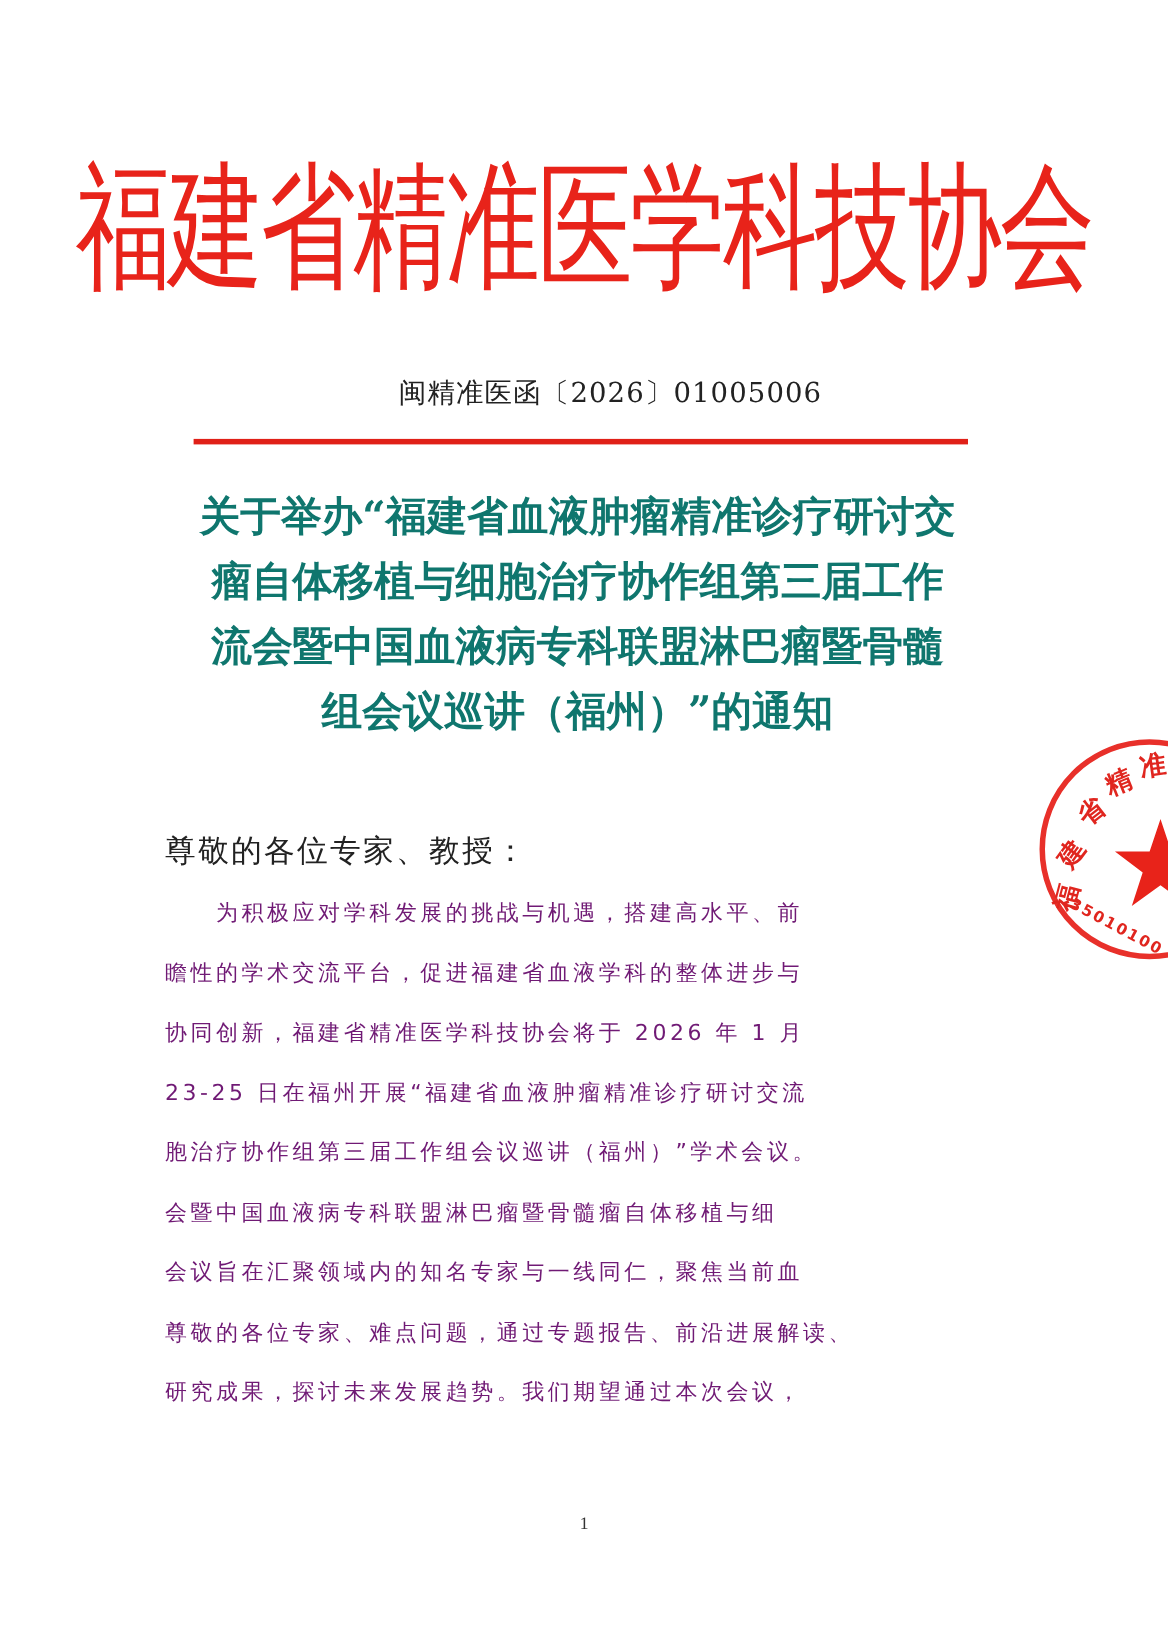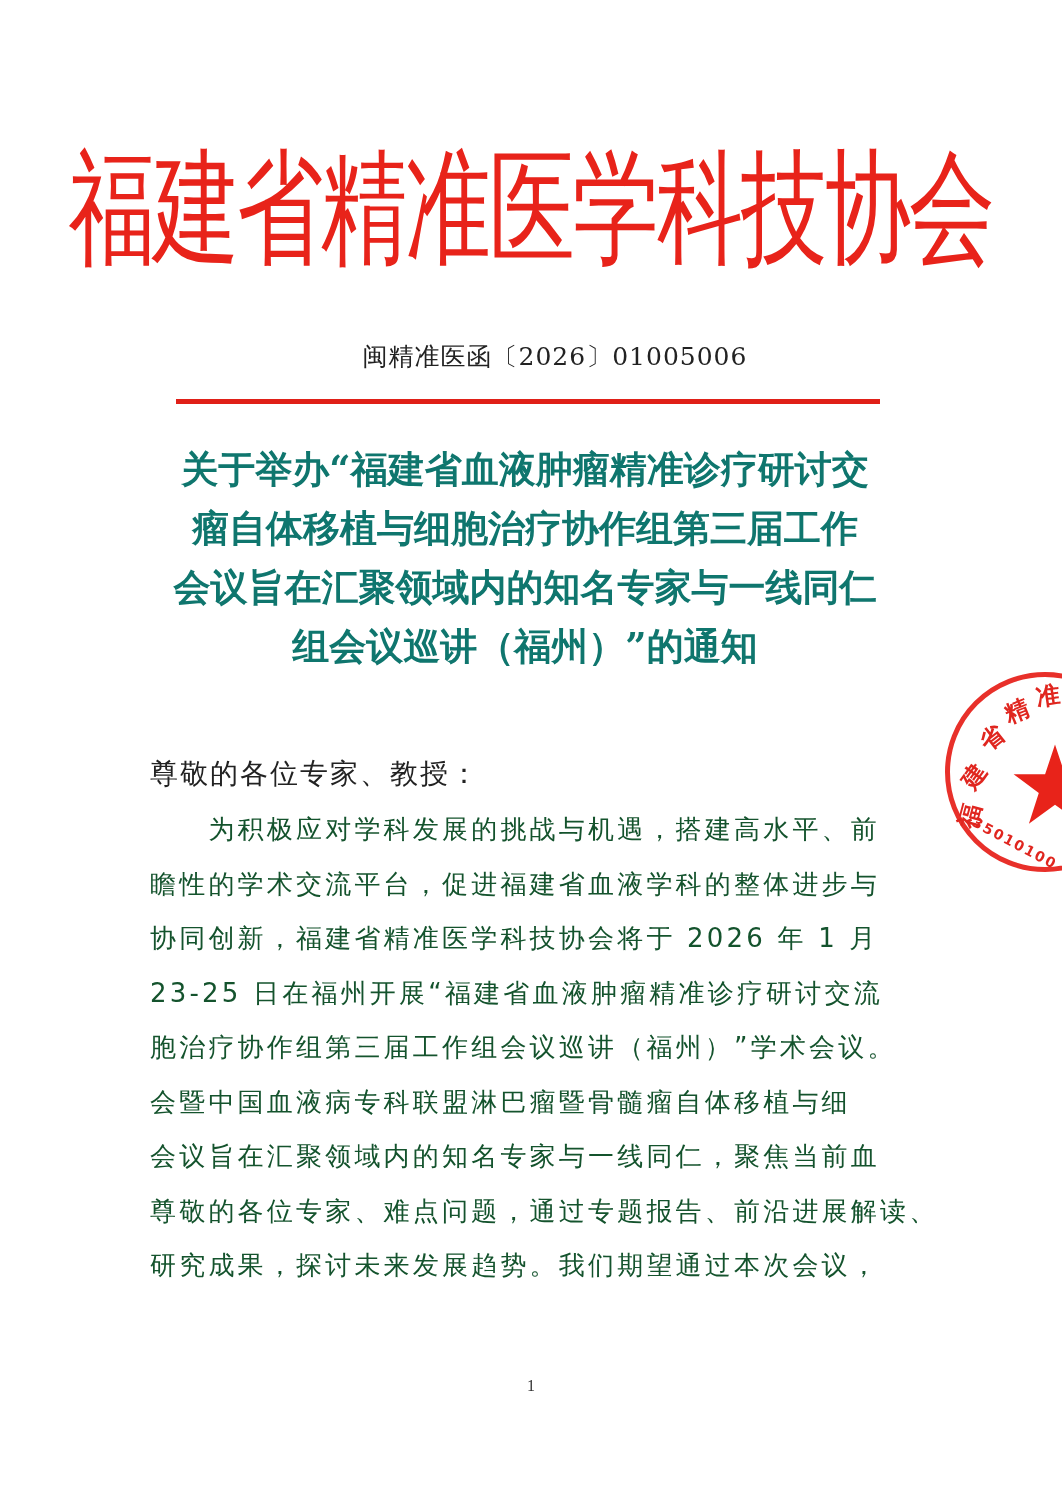--- a/index.html
+++ b/index.html
@@ -42,22 +42,22 @@
   .title span { display: block; white-space: nowrap; }
   .salutation {
     position: absolute; left: 150px; top: 755px;
     font-size: 28px; color: #222;
     font-family: "DejaVu Sans", sans-serif;
     letter-spacing: 2px;
   }
   .body-text {
     position: absolute; left: 150px; top: 802px; width: 740px;
     font-family: "DejaVu Sans", sans-serif;
-    font-size: 26px; line-height: 54.5px;
-    color: #14532d;
+    font-size: 20px; line-height: 54.5px;
+    color: #701a75;
   }
   .body-text span { display: block; white-space: nowrap; letter-spacing: 3.2px; }
   .page-number {
     position: absolute; left: 0; top: 1377px; width: 1062px;
     text-align: center; font-size: 16px; color: #333;
     font-family: "Liberation Serif", serif;
   }
   .seal {
     position: absolute; left: 945px; top: 672px; width: 200px; height: 200px;
     border-radius: 50%;
@@ -81,21 +81,21 @@
 
 <div class="letterhead">福建省精准医学科技协会</div>
 
 <div class="doc-number">闽精准医函〔2026〕01005006</div>
 
 <div class="red-rule"></div>
 
 <div class="title">
   <span>关于举办“福建省血液肿瘤精准诊疗研讨交</span>
   <span>瘤自体移植与细胞治疗协作组第三届工作</span>
-  <span>会议旨在汇聚领域内的知名专家与一线同仁</span>
+  <span>流会暨中国血液病专科联盟淋巴瘤暨骨髓</span>
   <span>组会议巡讲（福州）”的通知</span>
 </div>
 
 <div class="salutation">尊敬的各位专家、教授：</div>
 
 <div class="body-text">
   <span>　　为积极应对学科发展的挑战与机遇，搭建高水平、前</span>
   <span>瞻性的学术交流平台，促进福建省血液学科的整体进步与</span>
   <span>协同创新，福建省精准医学科技协会将于 2026 年 1 月</span>
   <span>23-25 日在福州开展“福建省血液肿瘤精准诊疗研讨交流</span>

